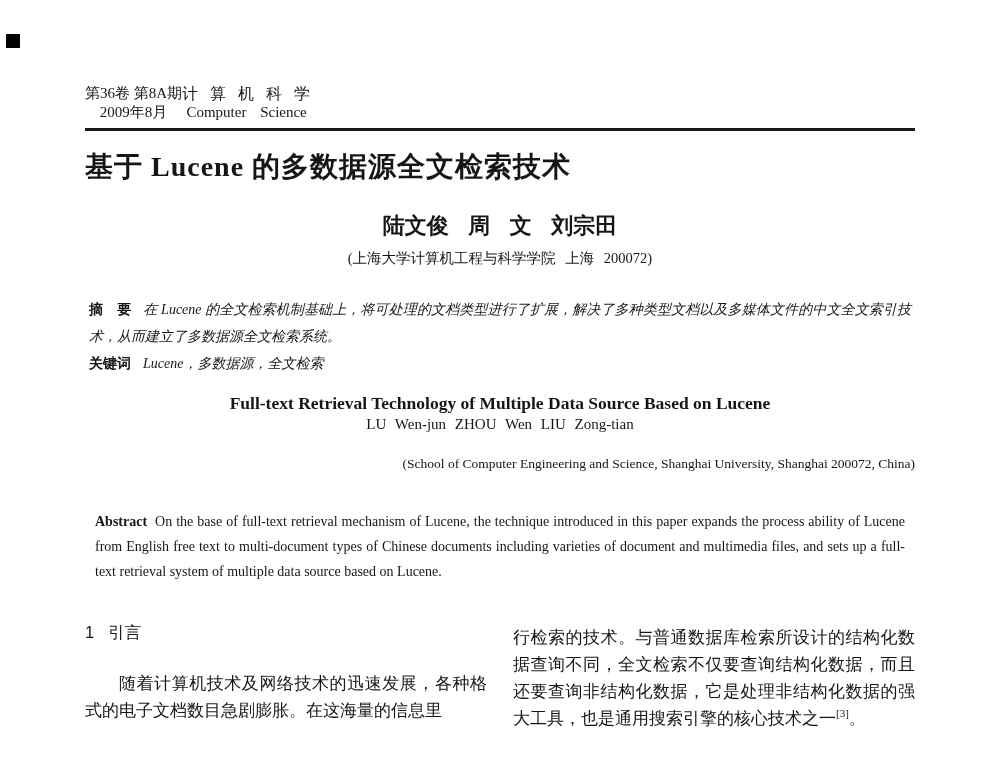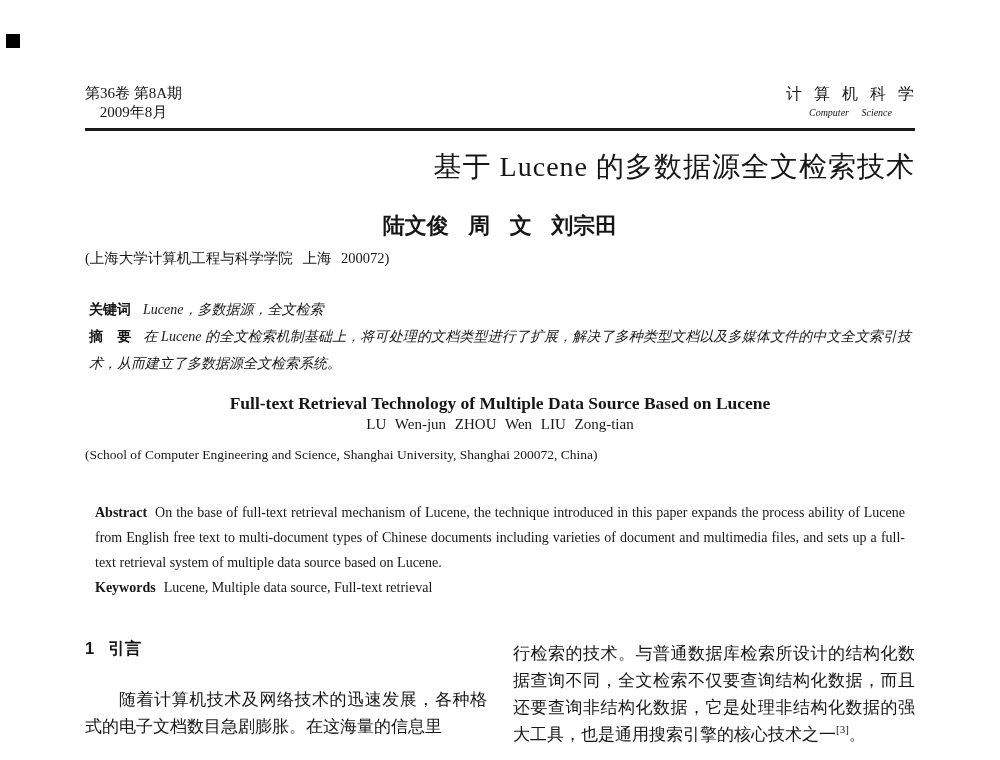--- a/index.html
+++ b/index.html
@@ -15,74 +15,74 @@
     width:1000px; height:760px;
     padding:84px 85px 0 85px;
     background:#ffffff;
   }
   .artifact-square {
     position:absolute; left:6px; top:34px;
     width:14px; height:14px; background:#000;
   }
   
   .header {
-    display:flex; justify-content:space-between; align-items:flex-start;
+    display:flex; align-items:flex-start;
     border-bottom:3px solid #1a1a1a;
     padding-bottom:6px;
     font-size:15px; line-height:19px;
   }
   .h-block { text-align:center; }
   .journal-cn { font-size:16px; word-spacing:6px; letter-spacing:1px; }
-  .journal-en { font-size:10px; word-spacing:10px;font-style:italic; }
+  .journal-en { font-size:15px; word-spacing:10px; }
   
   .title-cn {
-    margin-top:18px; text-align:right;
-    font-size:28px; line-height:35px; font-weight:400; letter-spacing:1px;
+    margin-top:18px; text-align:left;
+    font-size:28px; line-height:35px; font-weight:700; letter-spacing:1px;
   }
   .authors-cn {
     margin-top:30px; text-align:center;
     font-size:22px; line-height:24px; font-weight:700; word-spacing:14px;
   }
   .affiliation-cn {
-    margin-top:10px; text-align:left;
+    margin-top:10px; text-align:center;
     font-size:14.5px; line-height:20px; word-spacing:6px;
   }
   .abstract-cn {
     margin-top:28px; padding:0 4px;
     font-size:14px; line-height:27px; text-align:justify;
   }
   .abstract-cn .abs-body { font-style:italic; }
   .abs-label { font-weight:700; font-style:normal; margin-right:12px; }
   
   .title-en {
     margin-top:14px; text-align:center;
     font-size:17.5px; line-height:24px; font-weight:700;
   }
   .authors-en {
     text-align:center;
     font-size:15px; line-height:19px; word-spacing:5px;
   }
   .affiliation-en {
-    margin-top:12px; text-align:left;
+    margin-top:21px; text-align:right;
     font-size:13.5px; line-height:18px;
   }
   .abstract-en {
     margin-top:36px; padding:0 10px;
     font-size:14px; line-height:25px; text-align:justify;
   }
   .abstract-en .abs-label { margin-right:8px; }
   
   .columns {
     display:flex; gap:26px; margin-top:24px;
   }
   .col { flex:1; min-width:0; }
   .section-heading {
     margin-top:12px;
     font-family:"Liberation Sans","DejaVu Sans",sans-serif;
-    font-size:16.5px; line-height:24px; font-weight:700;
+    font-size:16.5px; line-height:24px; font-weight:400;
   }
   .section-heading .sec-num { margin-right:14px; }
   .body-para {
     margin-top:26px;
     font-size:17px; line-height:27px; text-align:justify;
   }
   .col-right .body-para { margin-top:16px; }
   .indent { text-indent:2em; }
   .cite { font-size:11px; vertical-align:super; line-height:0; }
 </style>
@@ -104,33 +104,32 @@
     </div>
   </div>
 
   <h1 class="title-cn">基于 Lucene 的多数据源全文检索技术</h1>
 
   <div class="authors-cn">陆文俊 周 文 刘宗田</div>
 
   <div class="affiliation-cn">(上海大学计算机工程与科学学院 上海 200072)</div>
 
   <div class="abstract-cn">
+    <p><span class="abs-label">摘　要</span><span class="abs-body">在 Lucene 的全文检索机制基础上，将可处理的文档类型进行了扩展，解决了多种类型文档以及多媒体文件的中文全文索引技术，从而建立了多数据源全文检索系统。</span></p>
     <p><span class="abs-label">关键词</span><span class="abs-body">Lucene，多数据源，全文检索</span></p>
-    <p><span class="abs-label">摘　要</span><span class="abs-body">在 Lucene 的全文检索机制基础上，将可处理的文档类型进行了扩展，解决了多种类型文档以及多媒体文件的中文全文索引技术，从而建立了多数据源全文检索系统。</span></p>
   </div>
 
   <h2 class="title-en">Full-text Retrieval Technology of Multiple Data Source Based on Lucene</h2>
 
   <div class="authors-en">LU Wen-jun ZHOU Wen LIU Zong-tian</div>
 
   <div class="affiliation-en">(School of Computer Engineering and Science, Shanghai University, Shanghai 200072, China)</div>
 
   <div class="abstract-en">
     <p><span class="abs-label">Abstract</span><span>On the base of full-text retrieval mechanism of Lucene, the technique introduced in this paper expands the process ability of Lucene from English free text to multi-document types of Chinese documents including varieties of document and multimedia files, and sets up a full-text retrieval system of multiple data source based on Lucene.</span></p>
-    <p><span class="abs-label">Keywords</span><span>Lucene, Multiple data source, Full-text retrieval</span></p>
   </div>
 
   <div class="columns">
     <div class="col col-left">
       <h3 class="section-heading"><span class="sec-num">1</span><span class="sec-title">引言</span></h3>
       <p class="body-para indent">随着计算机技术及网络技术的迅速发展，各种格式的电子文档数目急剧膨胀。在这海量的信息里</p>
     </div>
     <div class="col col-right">
       <p class="body-para"><span>行检索的技术。与普通数据库检索所设计的结构化数据查询不同，全文检索不仅要查询结构化数据，而且还要查询非结构化数据，它是处理非结构化数据的强大工具，也是通用搜索引擎的核心技术之一</span><sup class="cite">[3]</sup><span>。</span></p>
     </div>

